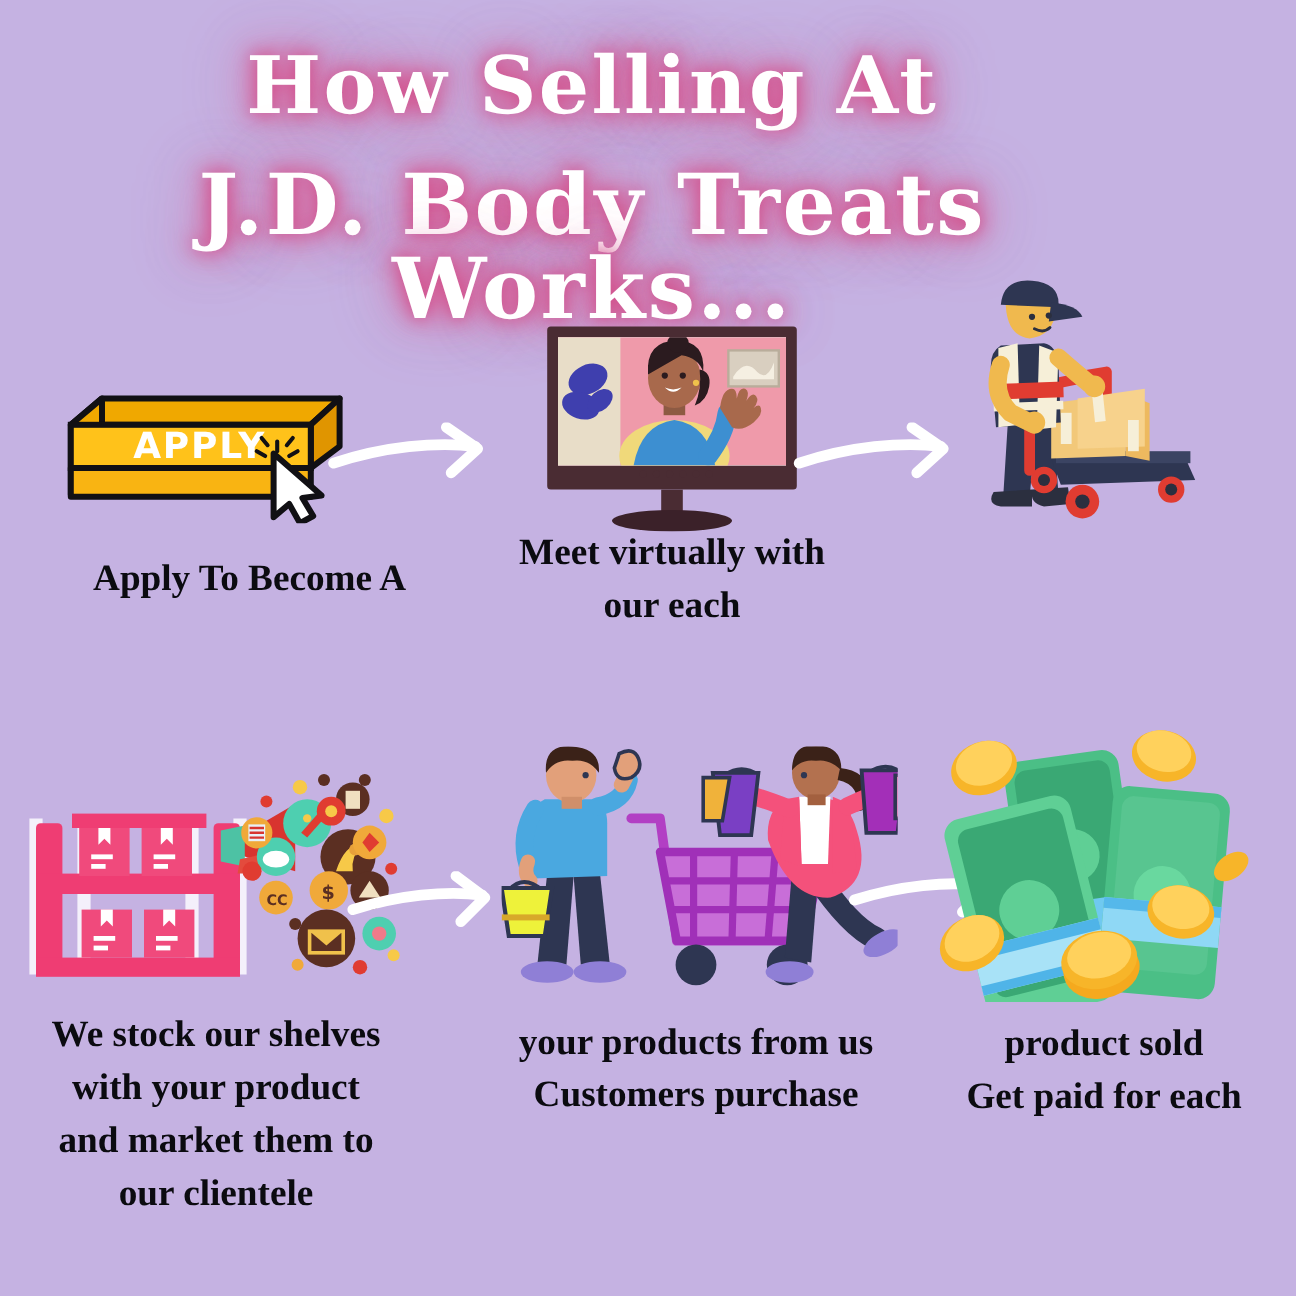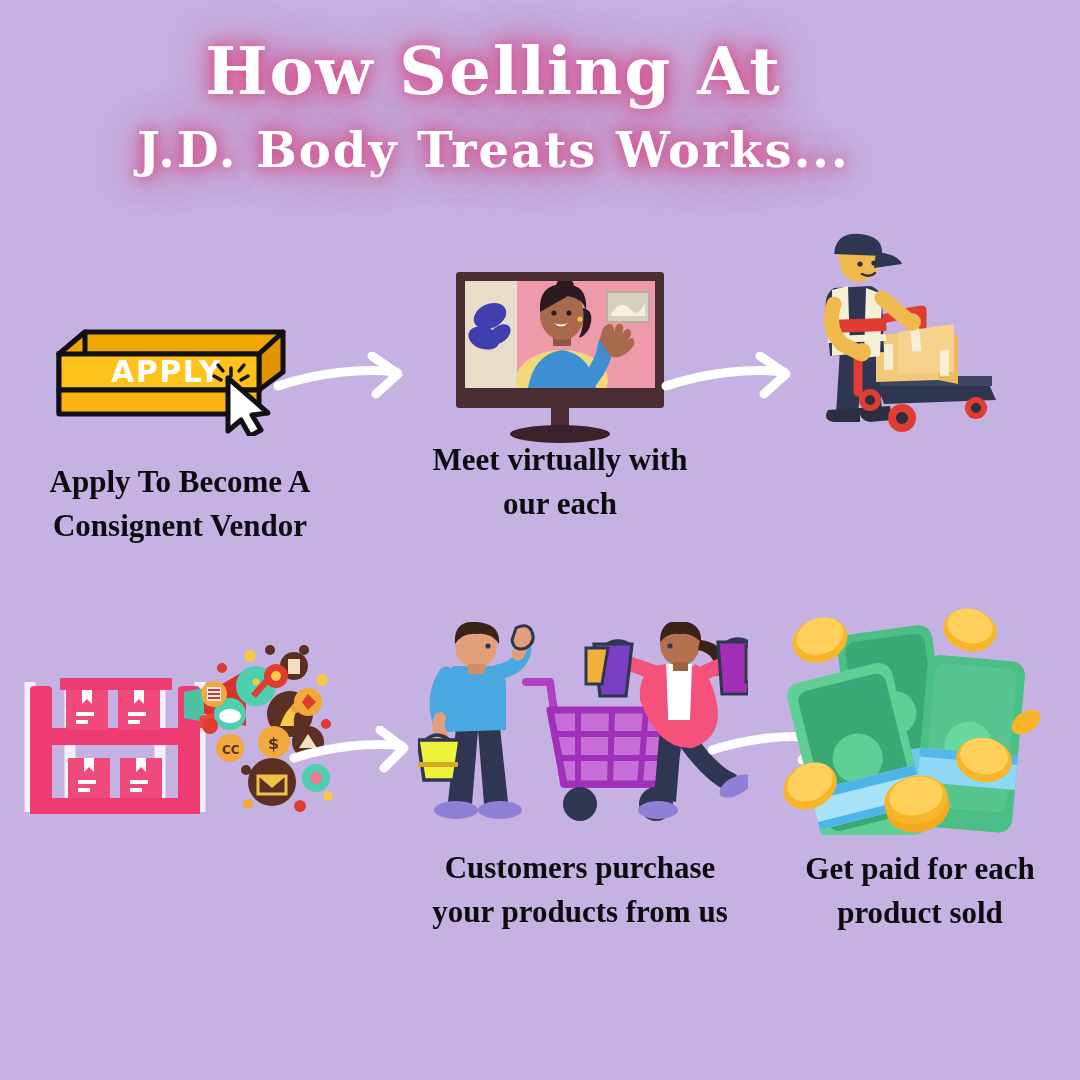--- a/index.html
+++ b/index.html
@@ -24,38 +24,38 @@
     font-weight:700;
     letter-spacing:2px;
     line-height:1.0;
     text-shadow:
       0 0 14px #d24a86,
       0 0 26px #d8609a,
       0 0 40px rgba(216,96,154,.75),
       0 0 60px rgba(216,96,154,.45);
   }
   .title-line.l1{font-size:66px;}
-  .title-line.l2{font-size:48px;margin-top:22px;}
+  .title-line.l2{font-size:70px;margin-top:32px;}
 
   
   .step{position:absolute;}
   .icon-wrap{position:relative;}
   .caption{
     font-family:"Liberation Serif", serif;
     font-weight:700;
     color:#0b0b10;
     font-size:31px;
     line-height:1.42;
     text-align:center;
   }
 
   
   .arrow{position:absolute;}
 
-  .cap-row1{width:360px;}
+  .cap-row1{width:360px;padding-left:28px;}
   .cap-row2{width:360px;}
 </style>
 </head>
 <body style="background: rgb(197, 178, 226);">
 
 <div id="canvas">
 
   <div class="title-block">
     <div class="title-line l1">How Selling  At</div>
     <div class="title-line l2">J.D. Body Treats Works...</div>
@@ -81,21 +81,20 @@
           <line x1="178" y1="55" x2="173" y2="49"></line>
           <line x1="186" y1="74" x2="186" y2="81"></line>
         </g>
 
         <path d="M183 62 L183 115 L196 104 L205 120 L216 114 L207 99 L223 97 Z" fill="#ffffff" stroke="#111014" stroke-width="5" stroke-linejoin="round"></path>
       </svg>
     </div>
 
     <div class="caption cap-row1" style="margin-top:26px;">
       <div>Apply To Become A</div>
-      <div>Consignent Vendor</div>
     </div>
   </div>
 
   <svg class="arrow" style="left:272px;top:352px;" width="140" height="60" viewBox="0 0 140 60">
     <path d="M6 34 C48 20, 92 16, 124 20" stroke="#ffffff" stroke-width="9" fill="none" stroke-linecap="round"></path>
     <path d="M100 4 L126 22 L104 42" stroke="#ffffff" stroke-width="9" fill="none" stroke-linecap="round" stroke-linejoin="round"></path>
   </svg>
 
   <div class="step" style="left:400px;top:268px;width:320px;">
 
@@ -321,20 +320,26 @@
           <circle cx="318" cy="134" r="5" fill="#e03c31"></circle>
           <circle cx="238" cy="180" r="5" fill="#5b2f22"></circle>
           <circle cx="292" cy="216" r="6" fill="#e03c31"></circle>
           <circle cx="320" cy="206" r="5" fill="#f7c948"></circle>
           <circle cx="240" cy="214" r="5" fill="#f0a93a"></circle>
           <circle cx="214" cy="78" r="5" fill="#e03c31"></circle>
         </g>
       </svg>
     </div>
 
+    <div class="caption cap-row2" style="margin-top:10px;">
+      <div>We stock our shelves</div>
+      <div>with your product</div>
+      <div>and market them to</div>
+      <div>our clientele</div>
+    </div>
   </div>
 
   <svg class="arrow" style="left:288px;top:726px;" width="130" height="60" viewBox="0 0 130 60">
     <path d="M6 32 C44 20, 84 16, 114 20" stroke="#ffffff" stroke-width="9" fill="none" stroke-linecap="round"></path>
     <path d="M92 4 L116 22 L96 42" stroke="#ffffff" stroke-width="9" fill="none" stroke-linecap="round" stroke-linejoin="round"></path>
   </svg>
 
   <div class="step" style="left:400px;top:622px;width:360px;">
 
     <div class="icon-wrap" style="height:210px;">
@@ -402,22 +407,22 @@
 
         <path d="M288 50 q22 -10 34 -14" stroke="#f4517b" stroke-width="15" fill="none" stroke-linecap="round"></path>
         <circle cx="320" cy="34" r="8" fill="#b3714f"></circle>
         <path d="M306 22 q14 -10 28 0" stroke="#2e3652" stroke-width="3.2" fill="none"></path>
         <path d="M300 20 L336 20 L330 72 L304 72 Z" fill="#a32fb8" stroke="#2e3652" stroke-width="3.2"></path>
         <path d="M328 24 L352 24 L346 60 L328 60 Z" fill="#f5a0b8" stroke="#2e3652" stroke-width="3"></path>
       </svg>
     </div>
 
     <div class="caption" style="margin-top:14px;">
+      <div>your products from us</div>
       <div>Customers purchase</div>
-      <div>your products from us</div>
     </div>
   </div>
 
   <svg class="arrow" style="left:706px;top:718px;" width="130" height="60" viewBox="0 0 130 60">
     <path d="M6 32 C44 20, 84 16, 114 20" stroke="#ffffff" stroke-width="9" fill="none" stroke-linecap="round"></path>
     <path d="M92 4 L116 22 L96 42" stroke="#ffffff" stroke-width="9" fill="none" stroke-linecap="round" stroke-linejoin="round"></path>
   </svg>
 
   <div class="step" style="left:760px;top:600px;width:320px;">
 
@@ -464,18 +469,18 @@
           <ellipse cx="212" cy="156" rx="24" ry="18" fill="#ffd15c" transform="rotate(10 212 156)"></ellipse>
 
           <ellipse cx="146" cy="208" rx="32" ry="24" fill="#f5a91e" transform="rotate(-12 146 208)"></ellipse>
           <ellipse cx="144" cy="200" rx="32" ry="24" fill="#f7b529" transform="rotate(-12 144 200)"></ellipse>
           <ellipse cx="144" cy="196" rx="27" ry="19" fill="#ffd15c" transform="rotate(-12 144 196)"></ellipse>
         </g>
       </svg>
     </div>
 
     <div class="caption" style="margin-top:12px;">
+      <div>product sold</div>
       <div>Get paid for each</div>
-      <div>product sold</div>
     </div>
   </div>
 
 </div>
 
 </body></html>

